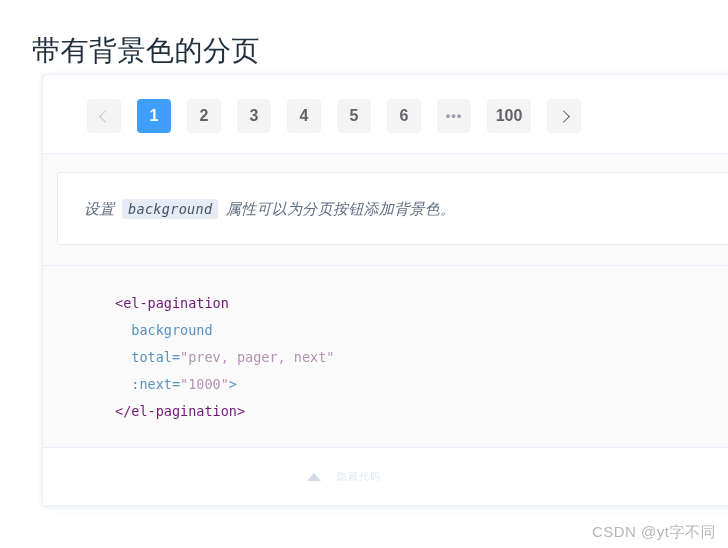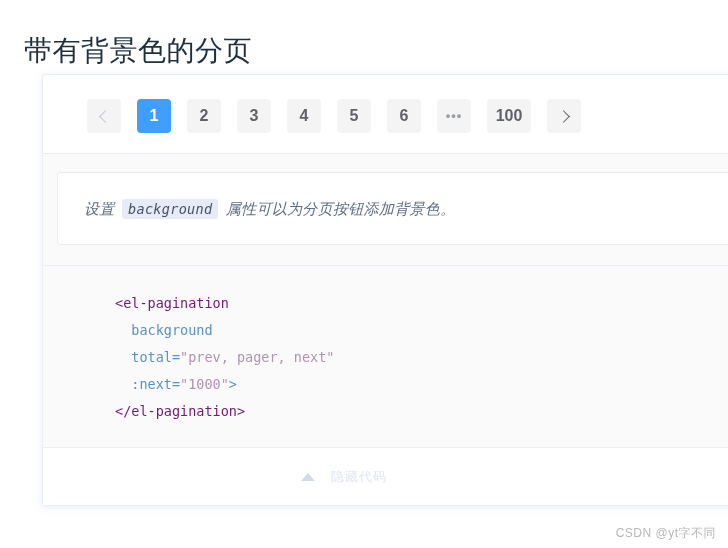--- a/index.html
+++ b/index.html
@@ -12,21 +12,21 @@
     background: #ffffff;
     font-family: "Liberation Sans", "DejaVu Sans", sans-serif;
     overflow: hidden;
     position: relative;
     -webkit-font-smoothing: antialiased;
   }
 
   
   .page-title {
     position: absolute;
-    left: 24px;
+    left: 32px;
     top: 12px;
     font-size: 28px;
     font-weight: 400;
     color: #1f2f3d;
     letter-spacing: 0.5px;
     line-height: 40px;
   }
 
   
   .demo-card {
@@ -170,31 +170,31 @@
     transform: translateX(-78px);
   }
   .caret-up {
     width: 0;
     height: 0;
     border-left: 7px solid transparent;
     border-right: 7px solid transparent;
     border-bottom: 8px solid #d3dce6;
   }
   .hide-label {
-    font-size: 13px;
+    font-size: 10px;
     color: #dfe6f0;
     letter-spacing: 1px;
   }
 
   
   .watermark {
     position: absolute;
     right: 12px;
     bottom: 6px;
-    font-size: 12px;
+    font-size: 15px;
     color: #b7b7b7;
     letter-spacing: 0.5px;
   }
 </style>
 </head>
 <body>
 
 <h1 class="page-title">带有背景色的分页</h1>
 
 <div class="demo-card">

